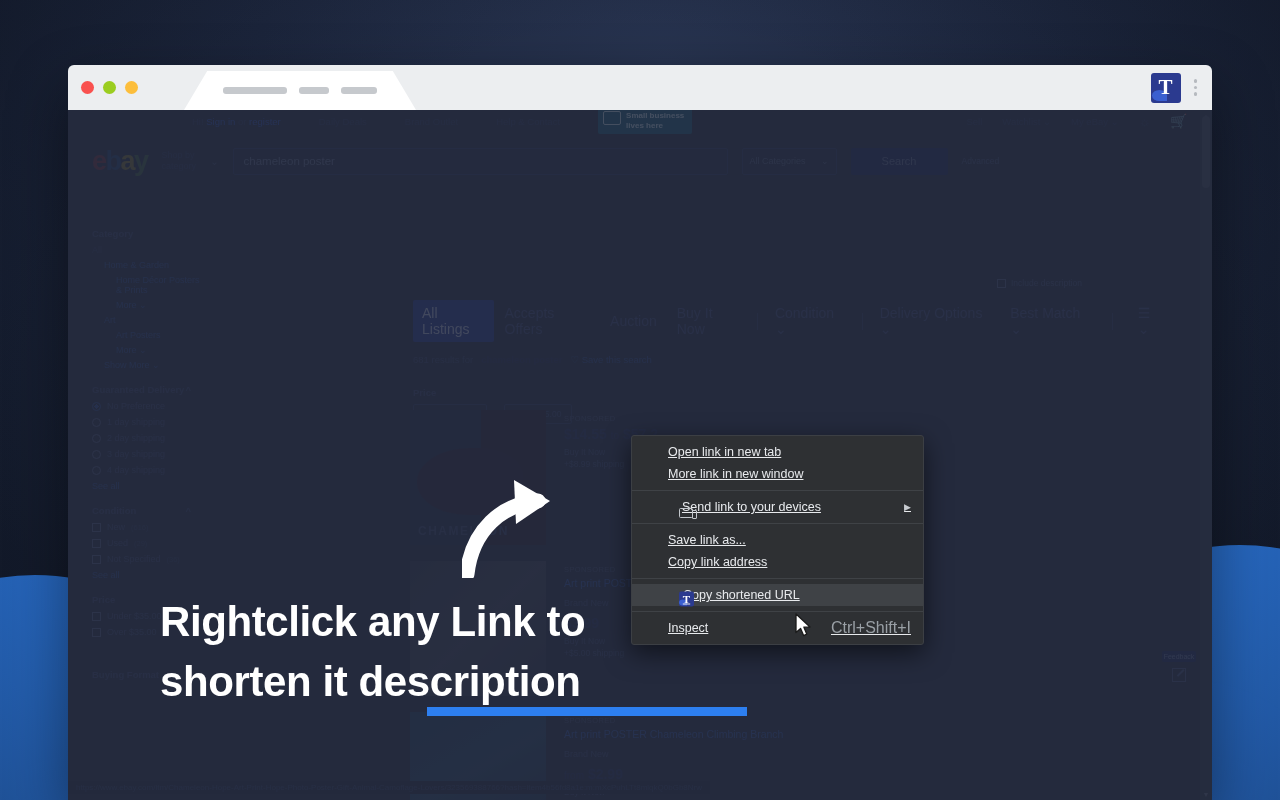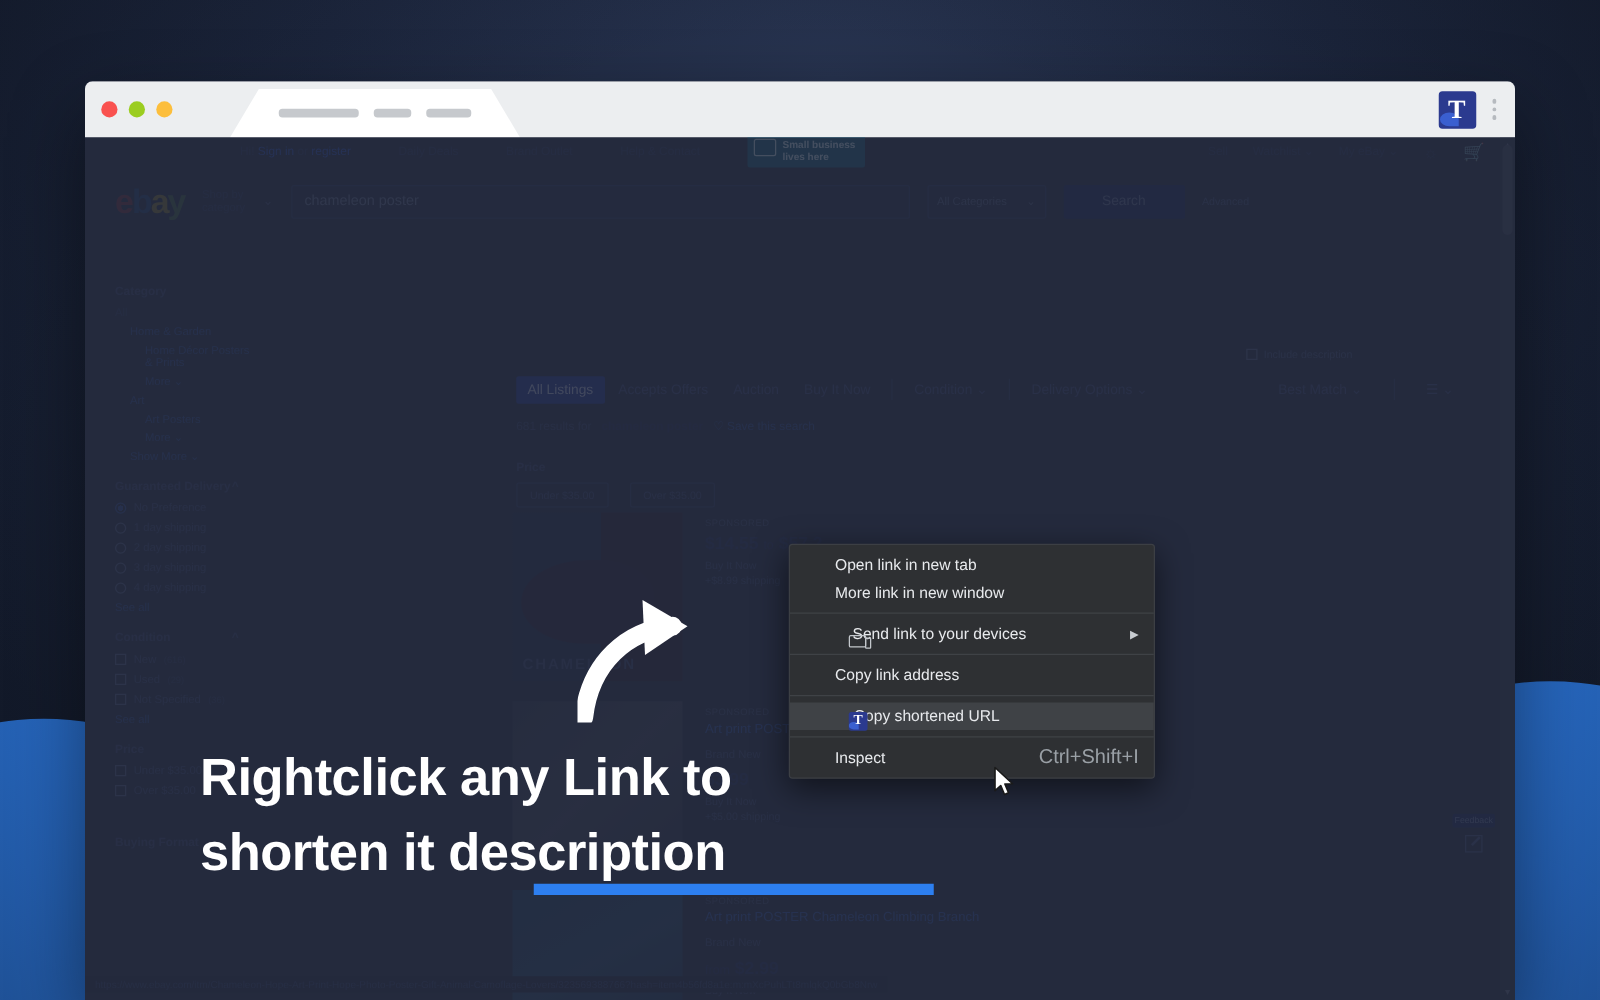--- a/index.html
+++ b/index.html
@@ -93,21 +93,21 @@
   .sb-link { color:#3e5695; }
   .sb-group { margin-bottom:14px; }
   .sb-opt { display:flex; align-items:center; gap:6px; font-size:9px; color:#49527a; margin-bottom:6px; }
   .radio { width:9px; height:9px; border:1.4px solid #5a6488; border-radius:50%; flex:none; }
   .radio.on { border-color:#3e5695; background:radial-gradient(circle,#3e5695 0 42%,transparent 45%); }
   .cbox { width:9px; height:9px; border:1.4px solid #5a6488; flex:none; }
   .count { color:#3f4768; font-size:7.5px; }
 
   
   #results { position:absolute; left:345px; top:190px; right:40px; }
-  #filterbar { display:flex; align-items:center; gap:2px; font-size:11px; color:#4b5480; }
+  #filterbar { display:flex; align-items:center; gap:2px; font-size:14px; color:#4b5480; }
   #filterbar .pill { padding:5px 9px; }
   #filterbar .pill.active { background:#34459c; color:#c2cbe8; border-radius:2px; }
   #filterbar .sep { width:1px; height:17px; background:#3d4668; margin:0 6px; }
   #filterbar .right { margin-left:auto; display:flex; align-items:center; gap:10px; }
   #resultcount { margin-top:12px; font-size:9.5px; color:#454e73; display:flex; align-items:center; gap:8px; }
   #resultcount b { color:#333b5e; }
   #savesearch { color:#3e5695; }
   #price-chips { margin-top:22px; }
   #price-chips .lbl { font-size:9.5px; font-weight:bold; color:#454e73; margin-bottom:6px; }
   .chip { display:inline-block; border:1px solid #3d4668; border-radius:2px;
@@ -155,21 +155,21 @@
   #pagescroll .arrow.up{ top:0; } #pagescroll .arrow.down{ bottom:0; }
 
   
   #ctxmenu {
     position:absolute; left:563px; top:325px; width:293px;
     background:#2e3033; border:1px solid #3c3f44; border-radius:3px;
     box-shadow:0 8px 26px rgba(0,0,0,.55); z-index:60;
     padding:5px 0; font-size:12.5px; color:#e8eaed;
   }
   .ctx-item { height:22px; display:flex; align-items:center; padding:0 12px 0 36px;
-    position:relative; white-space:nowrap; }
+    position:relative; white-space:nowrap;text-decoration:underline; }
   .ctx-item.hl { background:#3f4246; }
   .ctx-sep { height:1px; background:#3f4246; margin:5px 0; }
   .ctx-shortcut { margin-left:auto; color:#9aa0a6; font-size:16px; }
   .ctx-arrow { margin-left:auto; color:#c8ccd1; font-size:9px; }
   .ctx-ico { position:absolute; left:11px; top:50%; transform:translateY(-50%); }
   .dev-ico { width:14px; height:10px; border:1.4px solid #c3c7cc; border-radius:1.5px; position:relative; }
   .dev-ico:after{ content:""; position:absolute; right:-5px; top:1px; width:3px; height:7px;
     border:1.3px solid #c3c7cc; border-radius:1px; }
   .tiny-ext { width:15px; height:15px; background:#2b3a8f; border-radius:2px;
     display:flex; align-items:center; justify-content:center; position:relative; overflow:hidden; }
@@ -466,20 +466,21 @@
     <div id="ctxmenu">
       <div class="ctx-item">Open link in new tab</div>
       <div class="ctx-item">More link in new window</div>
       <div class="ctx-sep"></div>
       <div class="ctx-item">
         <span class="ctx-ico dev-ico"></span>
         <span>Send link to your devices</span>
         <span class="ctx-arrow">▶</span>
       </div>
       <div class="ctx-sep"></div>
+      <div class="ctx-item">Save link as...</div>
       <div class="ctx-item">Copy link address</div>
       <div class="ctx-sep"></div>
       <div class="ctx-item hl">
         <span class="ctx-ico tiny-ext">
             <span class="sw"></span>
             <span class="t">T</span>
           </span>
         <span>Copy shortened URL</span>
       </div>
       <div class="ctx-sep"></div>

